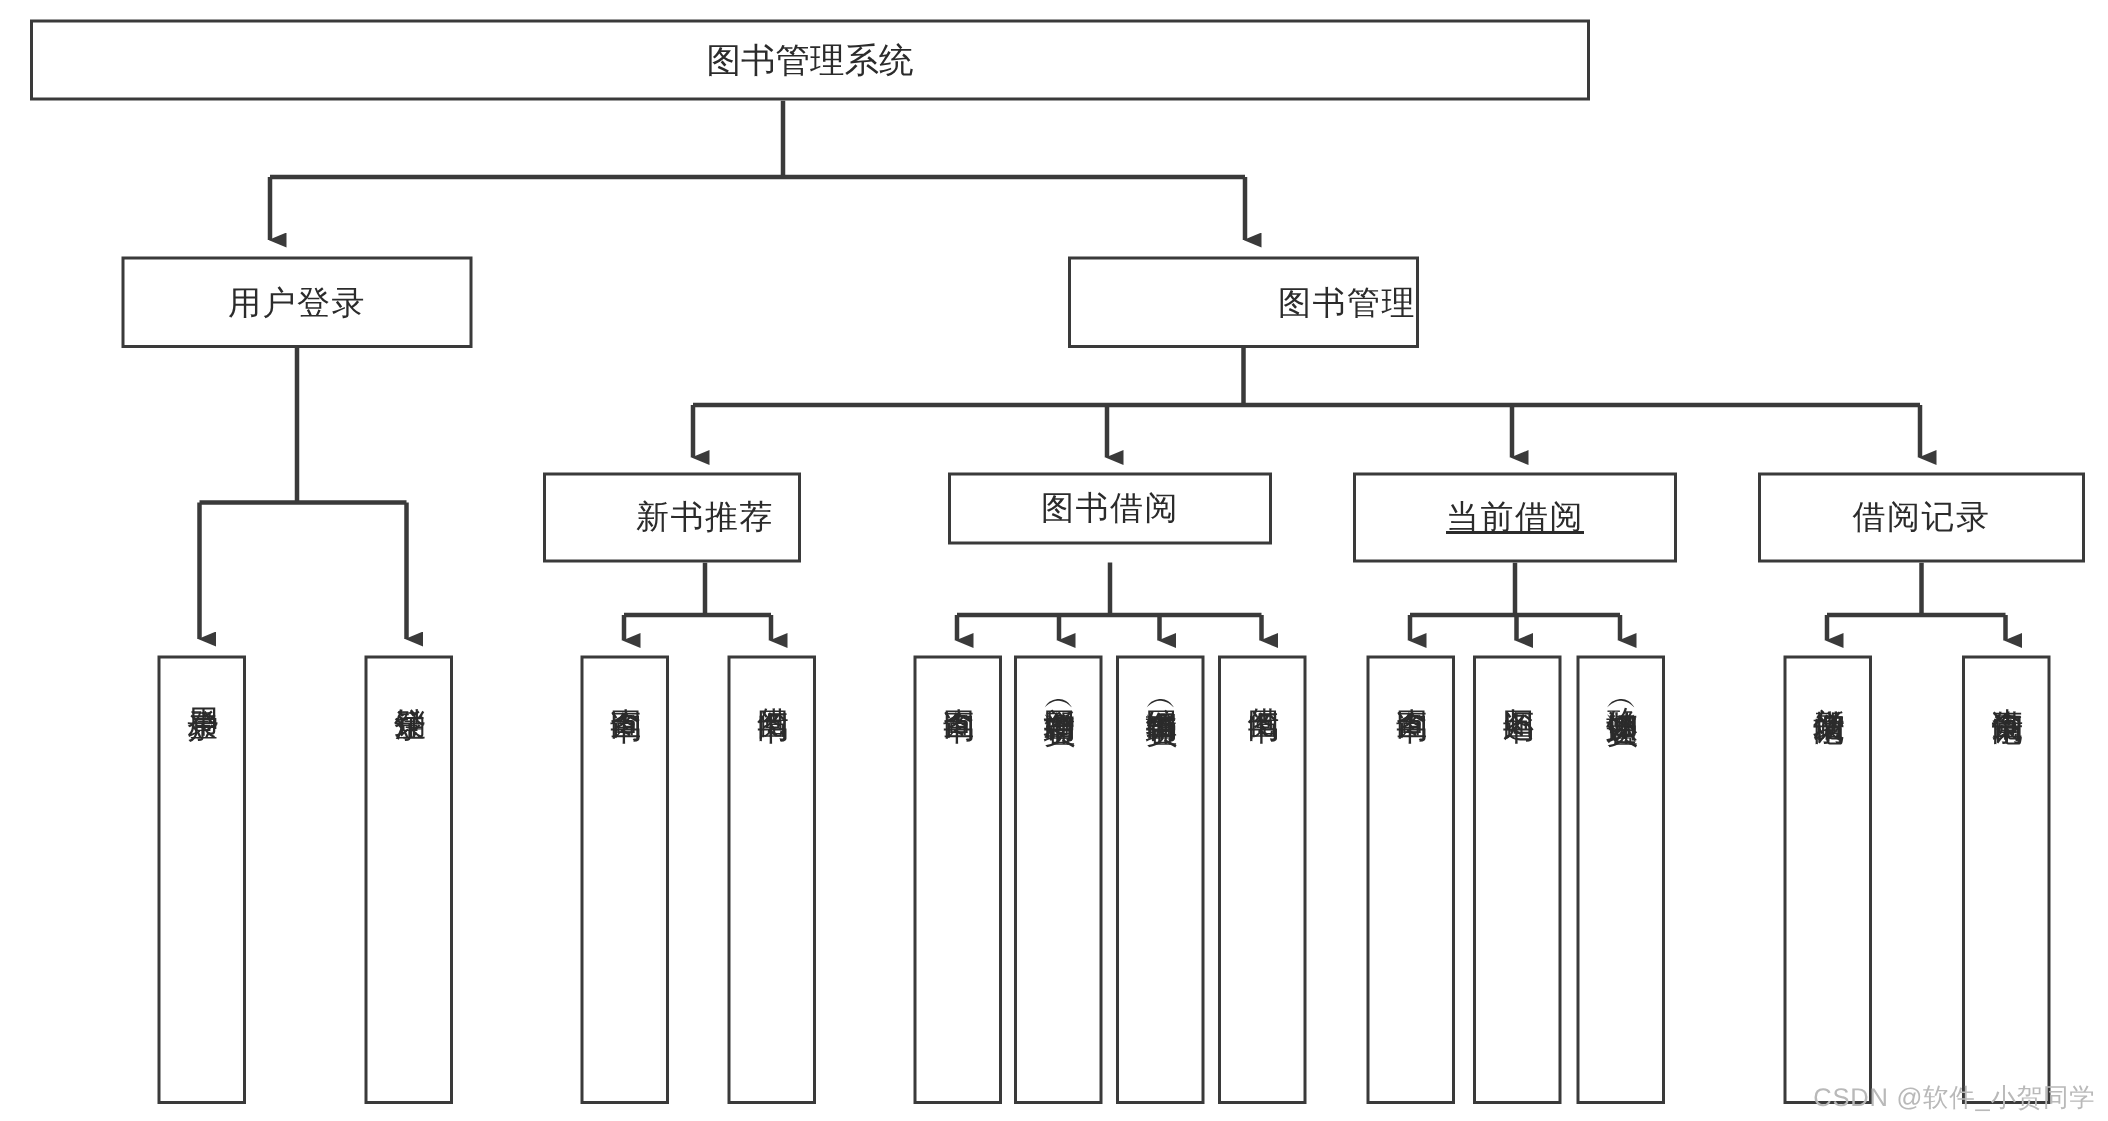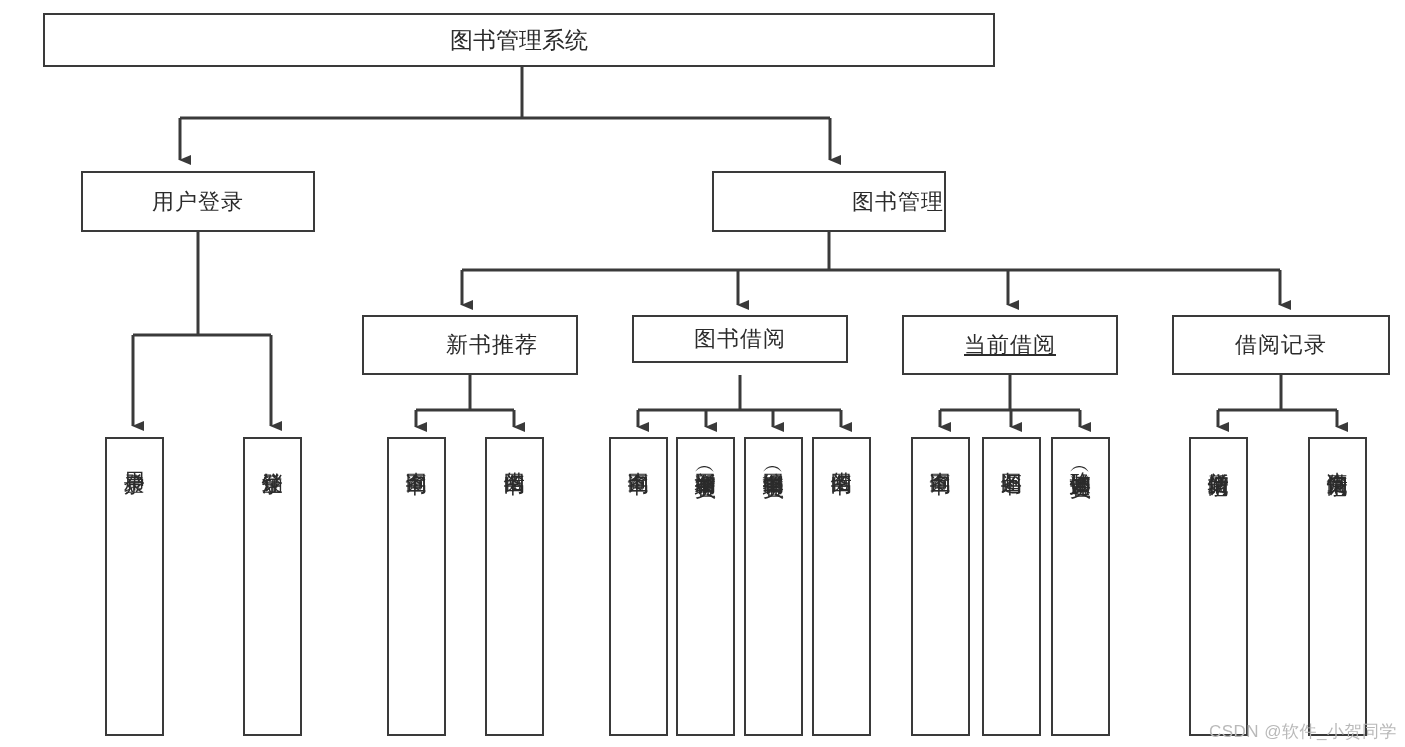--- a/index.html
+++ b/index.html
@@ -117,32 +117,32 @@
       <path d="M1011,410 L1011,427" marker-end="url(#arr)"></path>
       <path d="M1080,410 L1080,427" marker-end="url(#arr)"></path>
 
       <path d="M1281,375 L1281,410"></path>
       <path d="M1218,410 L1337,410"></path>
       <path d="M1218,410 L1218,427" marker-end="url(#arr)"></path>
       <path d="M1337,410 L1337,427" marker-end="url(#arr)"></path>
     </g>
   </svg>
 
-  <div class="node root" style="left:20px; top:13px; width:952px; height:54px;margin-left:23px;">
+  <div class="node root" style="left:20px; top:13px; width:1040px; height:54px;">
     <span>图书管理系统</span>
   </div>
 
   <div class="node h" style="left:81px; top:171px; width:234px; height:61px;">
     <span>用户登录</span>
   </div>
   <div class="node h" style="left:712px; top:171px; width:234px; height:61px;justify-content:flex-end;">
     <span>图书管理</span>
   </div>
 
-  <div class="node h" style="left:362px; top:315px; width:216px; height:60px;padding-left:44px;">
+  <div class="node h" style="left:362px; top:315px; width:172px; height:60px;padding-left:44px;">
     <span>新书推荐</span>
   </div>
   <div class="node h" style="left:632px; top:315px; width:216px; height:48px;">
     <span>图书借阅</span>
   </div>
   <div class="node h" style="left:902px; top:315px; width:216px; height:60px;text-decoration:underline;">
     <span>当前借阅</span>
   </div>
   <div class="node h" style="left:1172px; top:315px; width:218px; height:60px;">
     <span>借阅记录</span>

